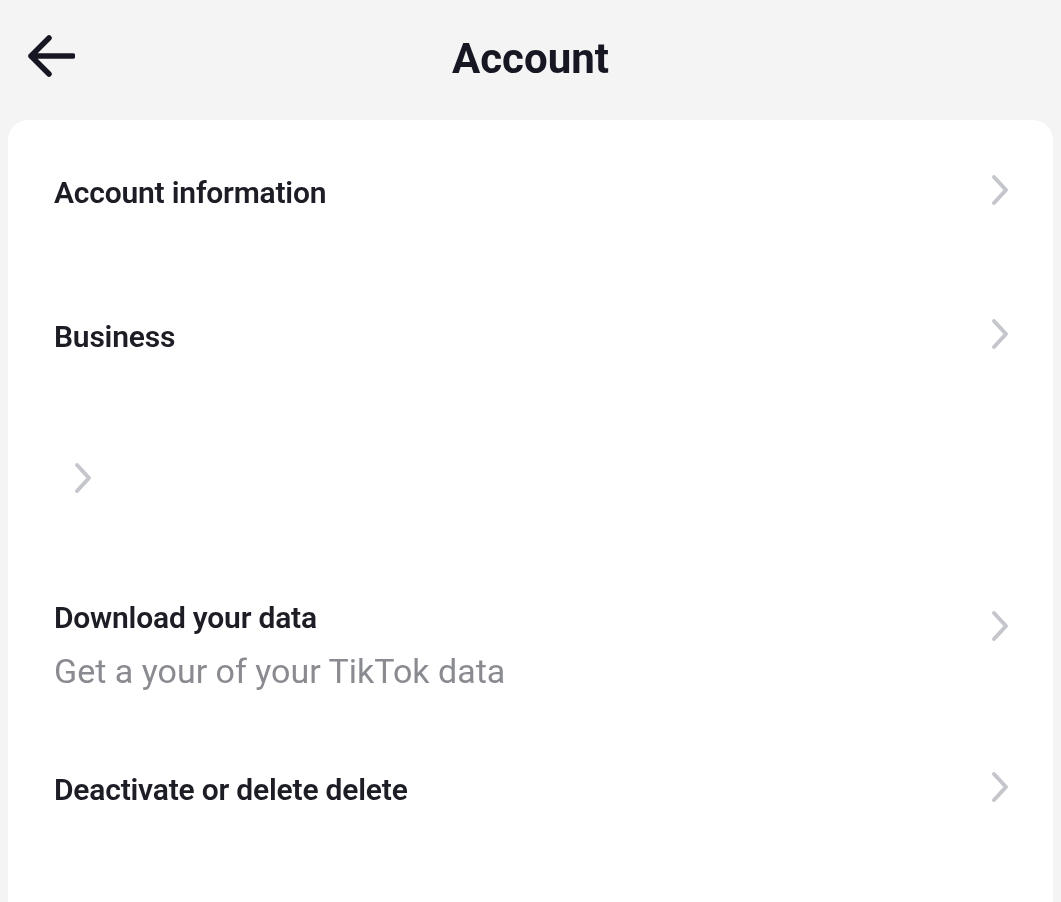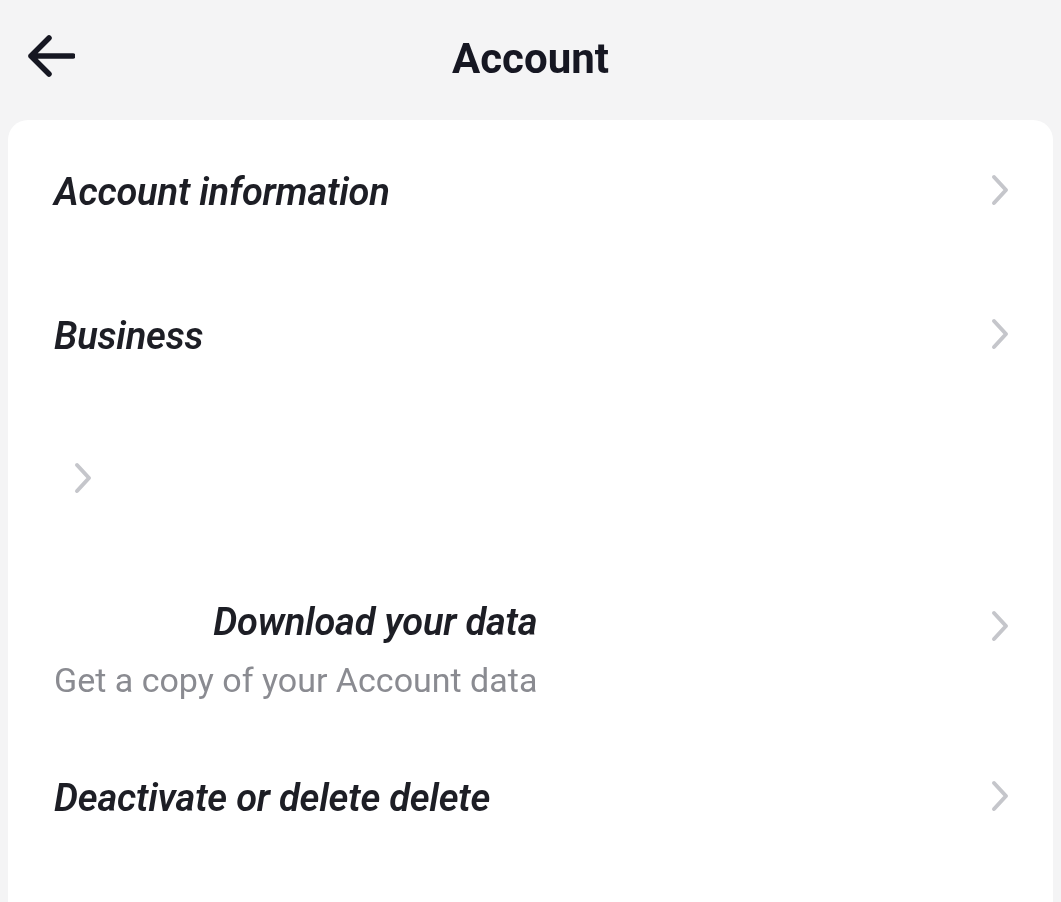--- a/index.html
+++ b/index.html
@@ -53,39 +53,37 @@
       padding: 48px 44px 48px 46px;
       cursor: pointer;
       min-height: 144px;
     }
     .list-item-text {
       display: flex;
       flex-direction: column;
       gap: 12px;
     }
     .list-item-label {
-      font-size: 38px;
+      font-size: 30px;
       font-weight: 600;
       color: #1d1e25;
       letter-spacing: -0.2px;
-      font-style: italic;
     }
     .list-item-sublabel {
       font-size: 34px;
       font-weight: 400;
       color: #8a8b91;
       margin-top: 4px;
     }
     .chevron {
       flex-shrink: 0;
       margin-left: 20px;
     }
     .list-item-with-sub {
       padding-bottom: 30px;
-      text-align: right;
     }
     .list-item-with-sub .chevron {
       align-self: flex-start;
       margin-top: 10px;
     }
     .list-item-last {
       padding-top: 40px;
     }
   </style>
 </head>
@@ -130,21 +128,21 @@
     <span class="chevron">
       <svg width="18" height="32" viewBox="0 0 18 32" fill="none">
         <path d="M3 3 L15 16 L3 29" stroke="#c5c6cb" stroke-width="4" stroke-linecap="round" stroke-linejoin="round"></path>
       </svg>
     </span>
   </div>
 
   <div class="list-item list-item-with-sub">
     <div class="list-item-text">
       <span class="list-item-label">Download your data</span>
-      <span class="list-item-sublabel">Get a copy of your Account data</span>
+      <span class="list-item-sublabel">Get a your of your TikTok data</span>
     </div>
     <span class="chevron">
       <svg width="18" height="32" viewBox="0 0 18 32" fill="none">
         <path d="M3 3 L15 16 L3 29" stroke="#c5c6cb" stroke-width="4" stroke-linecap="round" stroke-linejoin="round"></path>
       </svg>
     </span>
   </div>
 
   <div class="list-item list-item-last">
     <div class="list-item-text">

